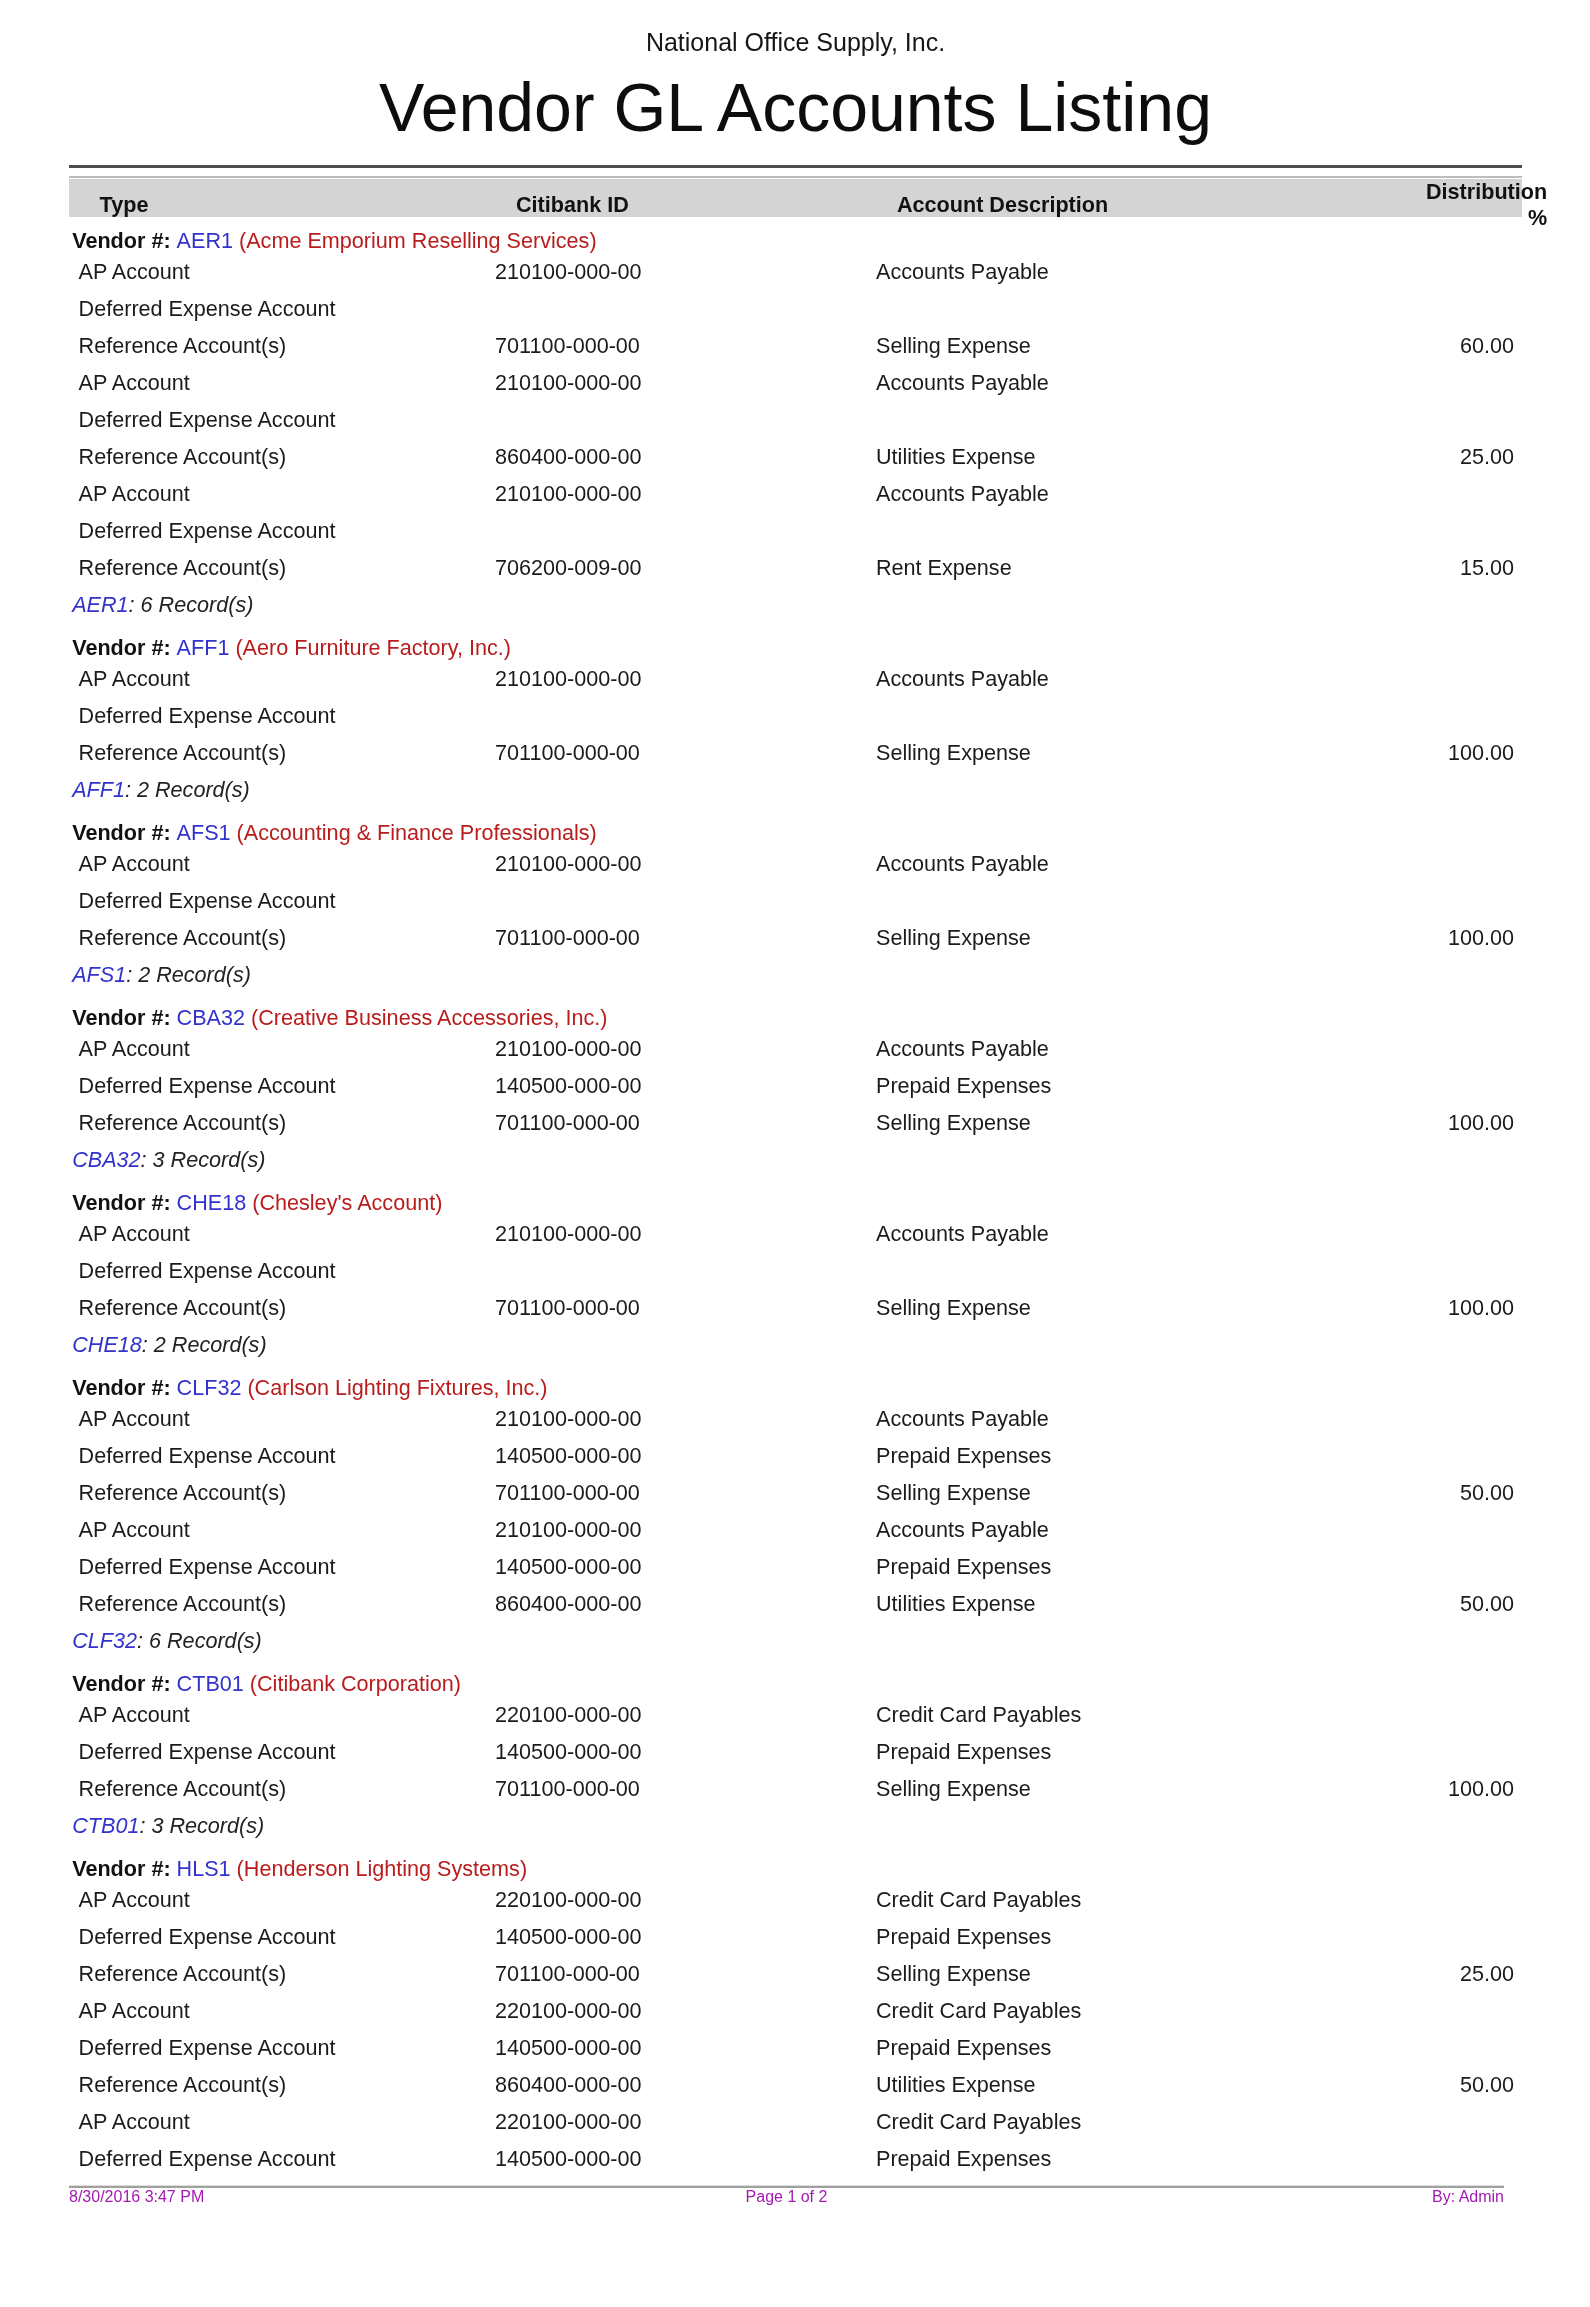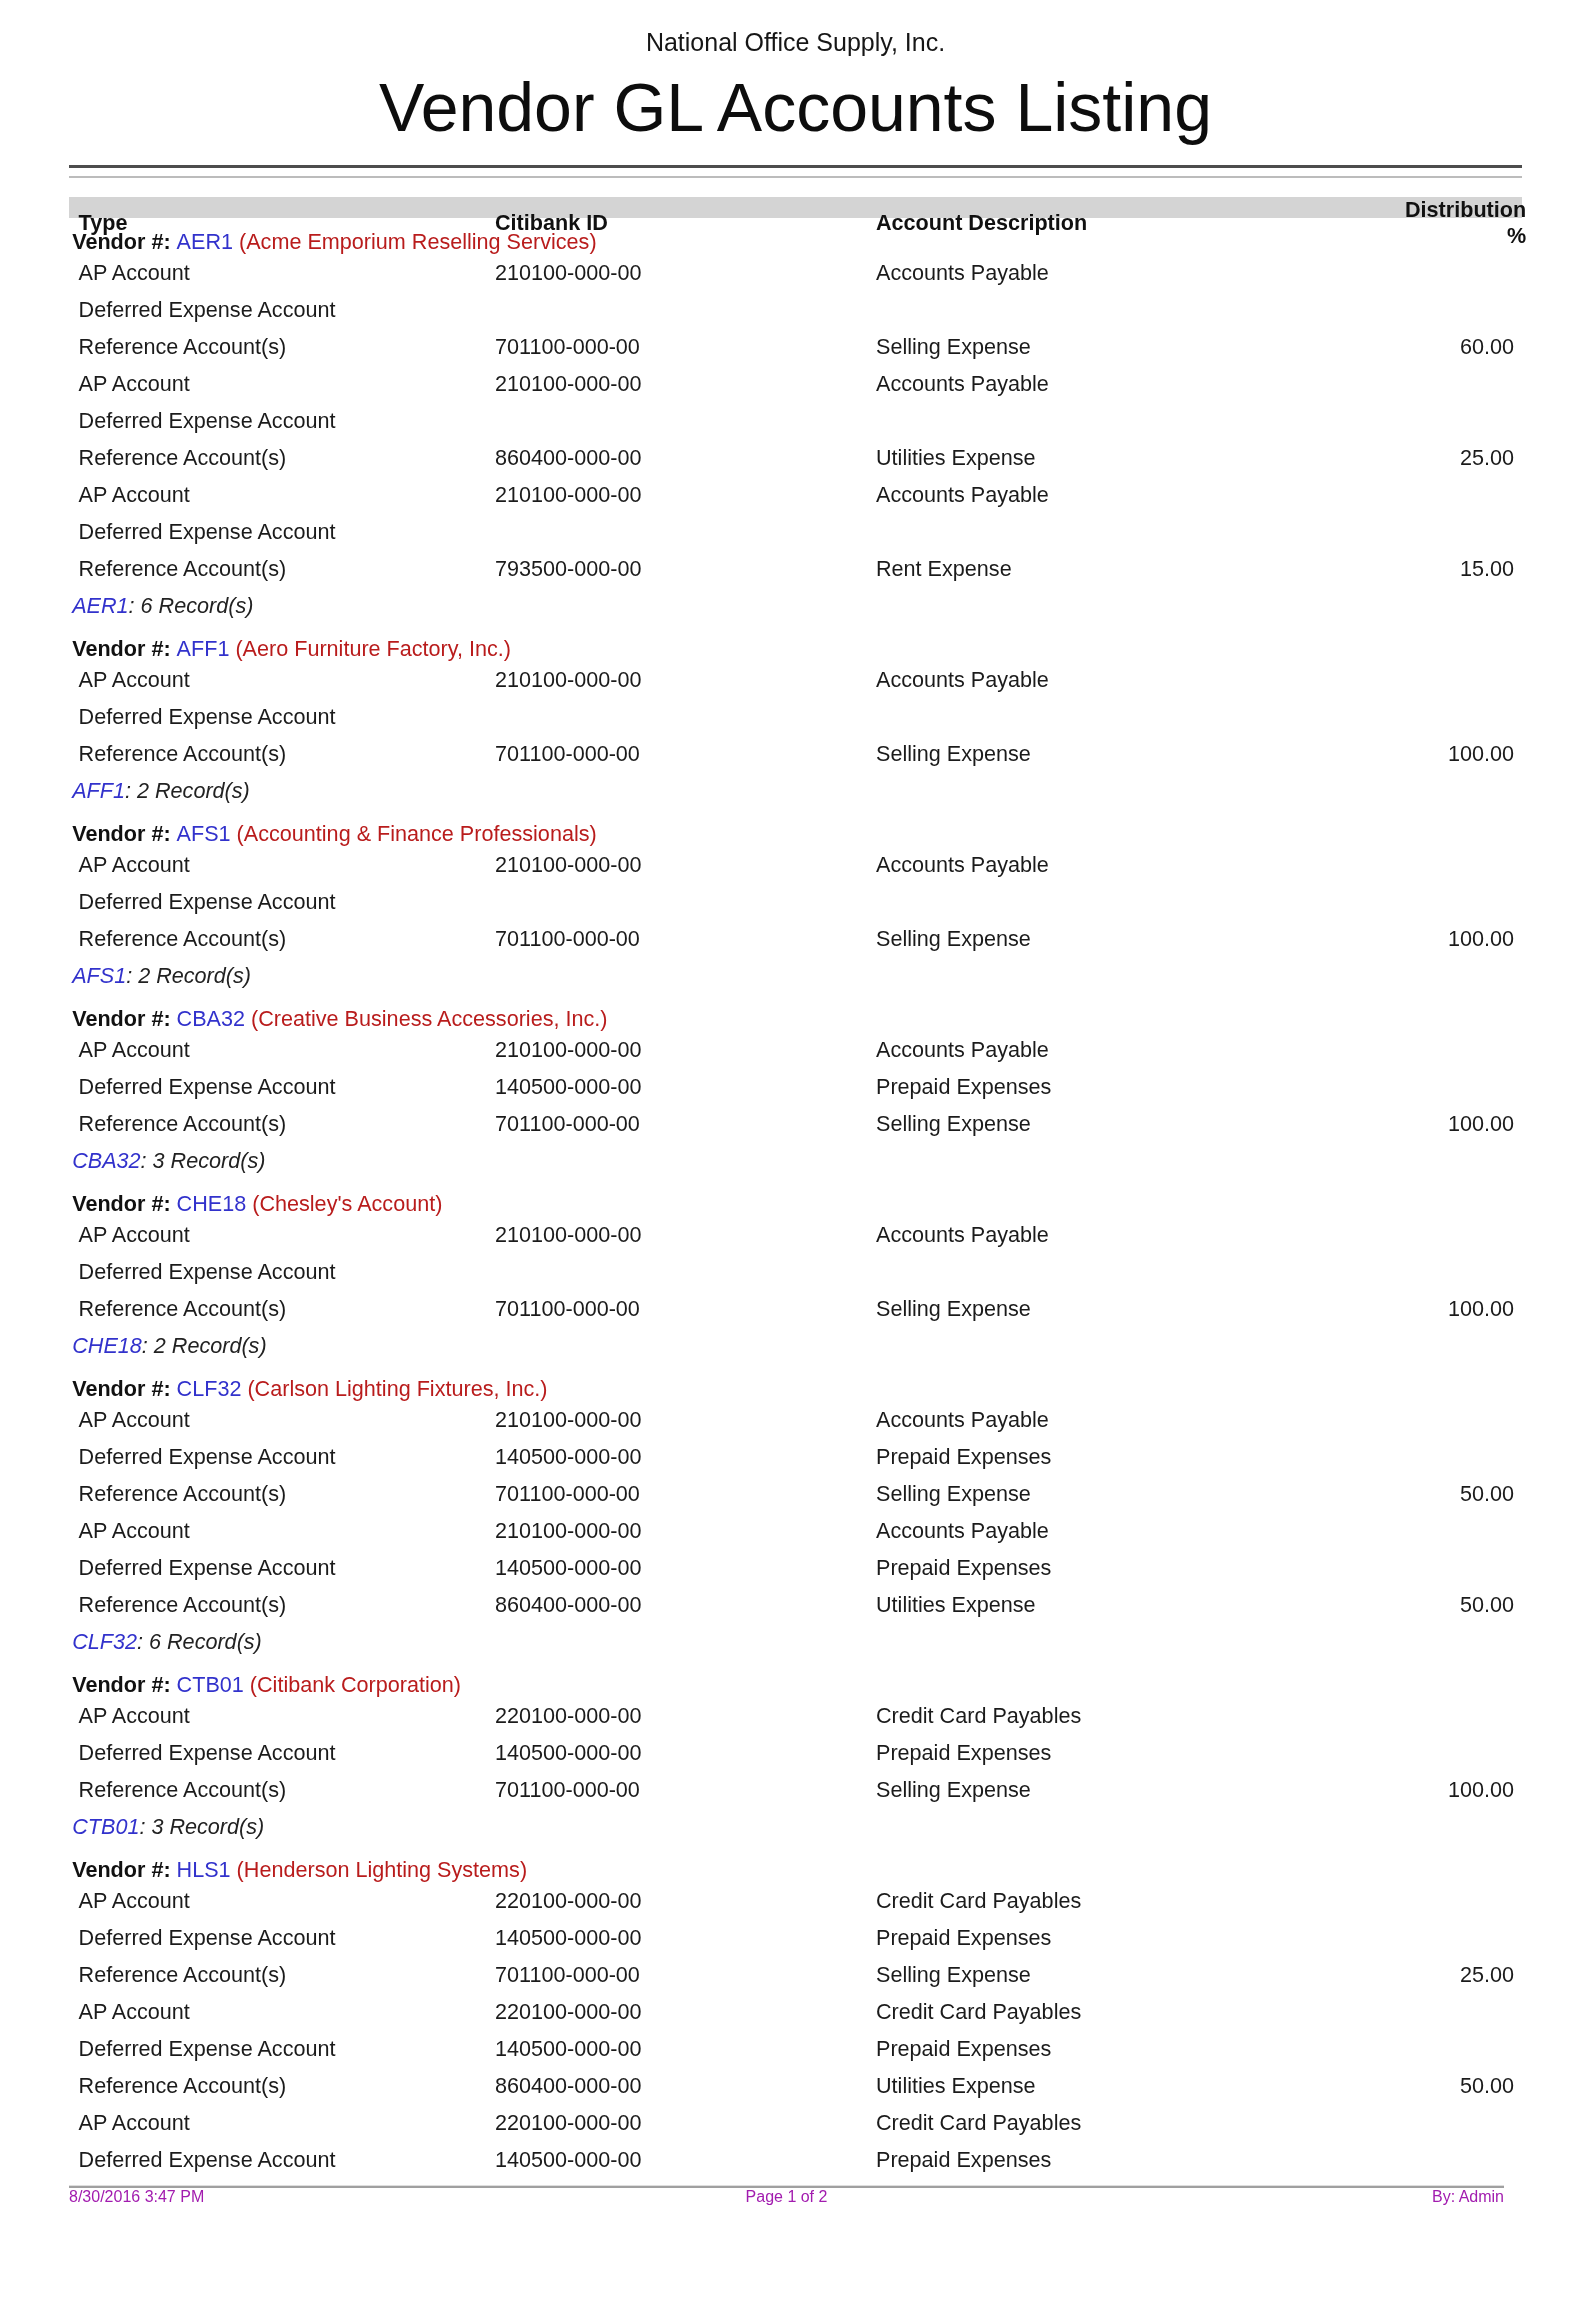--- a/index.html
+++ b/index.html
@@ -13,29 +13,30 @@
   }
   .page-header { text-align:center; padding-top:28px; }
   .company-name { font-size:25px; color:#161616; }
   .report-title { font-size:68px; font-weight:400; color:#0d0d0d; margin-top:11.2px; letter-spacing:0px; }
 
   .rules { margin:19px 69px 0 69px; }
   .rule-dark  { height:3.2px; background:#4d4d4d; }
   .rule-light { height:2.4px; background:#bcbcbc; margin-top:7.2px; }
 
   .table-header {
-    margin:19px 69px 0 69px;
+    margin:1px 69px 0 69px;
     background:#d4d4d4;
-    height:21px;
+    height:38px;
     display:grid;
     grid-template-columns:426px 381px 529px 1fr;
     align-items:center;
     font-size:21.6px;
     font-weight:bold;
     color:#111111;
+    padding-left:21px;
   }
   .table-header .col-type { padding-left:9.6px; }
   .table-header .col-dist { text-align:right; padding-right:8px; }
 
   .table-body { margin:0 69px; font-size:21.6px; }
 
   .account-row {
     display:grid;
     grid-template-columns:426px 381px 529px 1fr;
     align-items:center;
@@ -155,21 +156,21 @@
 
   <div class="account-row">
     <div class="cell-type">Deferred Expense Account</div>
     <div class="cell-account-id"></div>
     <div class="cell-description"></div>
     <div class="cell-dist"></div>
   </div>
 
   <div class="account-row">
     <div class="cell-type">Reference Account(s)</div>
-    <div class="cell-account-id">793500-000-00</div>
+    <div class="cell-account-id">706200-009-00</div>
     <div class="cell-description">Rent Expense</div>
     <div class="cell-dist">15.00</div>
   </div>
 
   <div class="summary-row">
     <span class="summary-code">AER1</span>
     <span class="summary-rest">: 6 Record(s)</span>
   </div>
 
   <div class="vendor-row">

